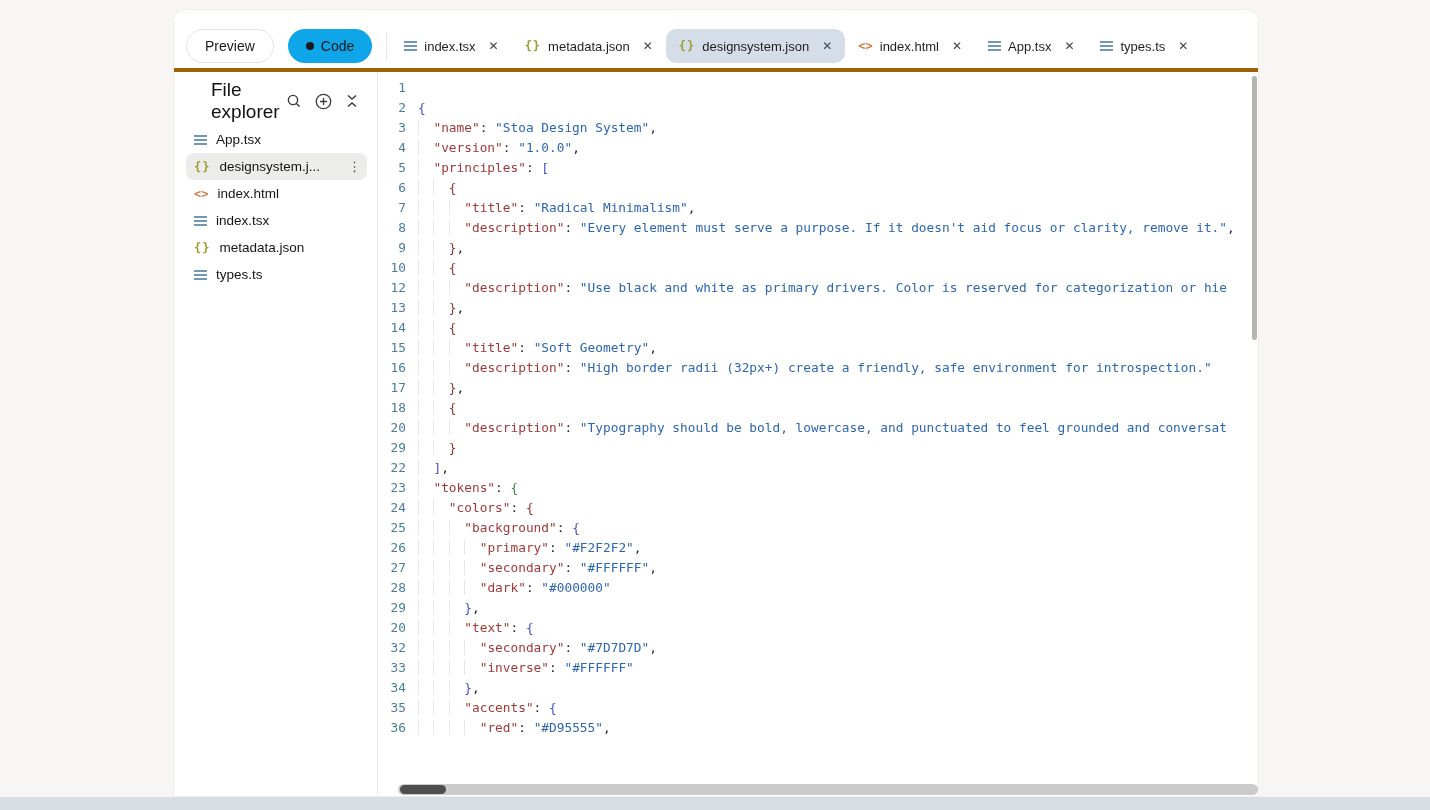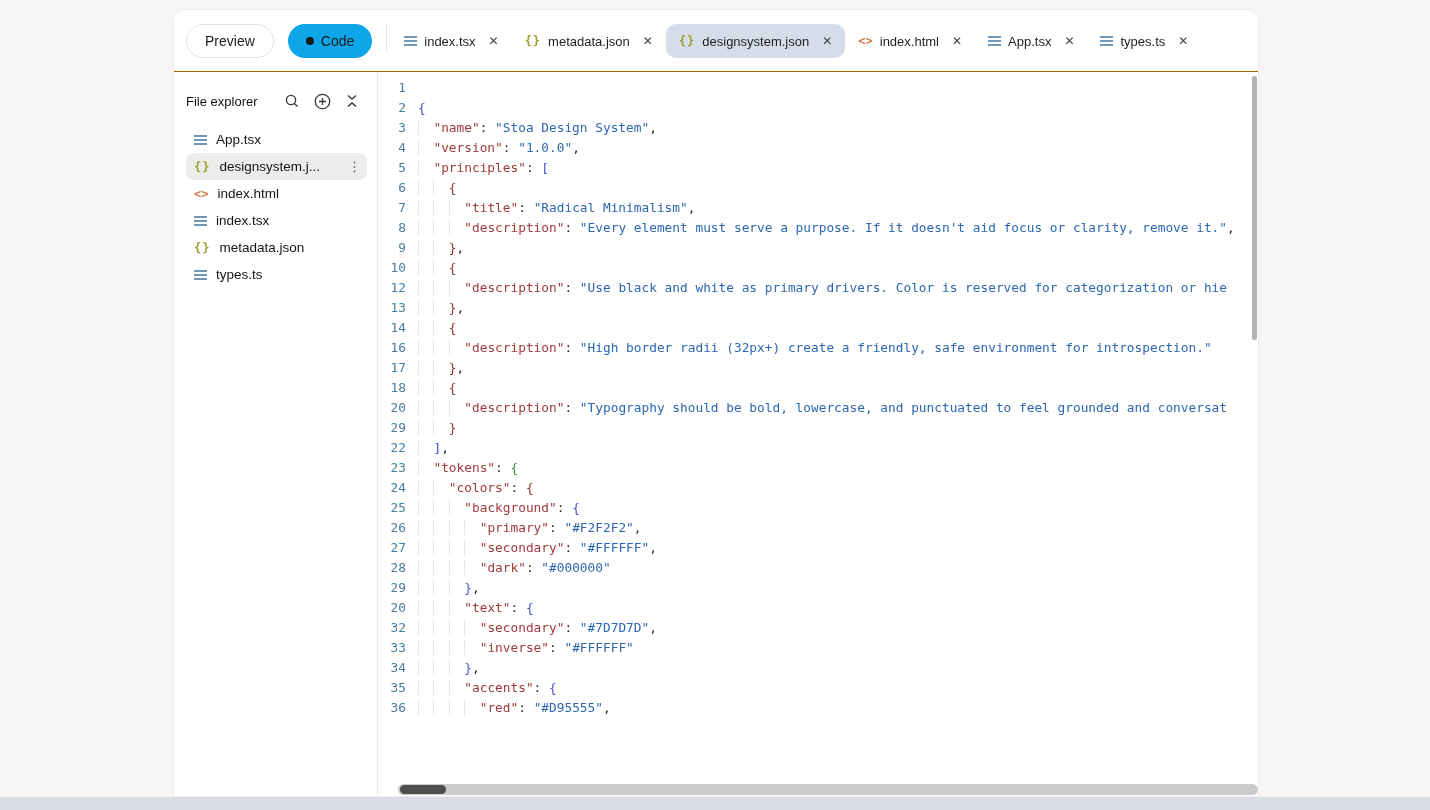--- a/index.html
+++ b/index.html
@@ -2,41 +2,41 @@
 <html style="--tab-active-bg: #D5DEE8; --c-key: #A13B3B; --c-str: #2E67B1; --punct: #24292F; --c-b1: #4450C8; --c-b2: #3E8A41; --c-b3: #8A3530; --line-num: #4A7C9B; --indent-guide: #E7E7E9; --icon-lines: #6E97B8; --icon-braces: #9B9D2E; --icon-angle: #CE7B45;"><head>
 <meta charset="utf-8">
 <style>
   html,body{margin:0;padding:0;background:#F7F6F5;width:1430px;height:810px;overflow:hidden;
     font-family:"Liberation Sans",sans-serif;-webkit-font-smoothing:antialiased;}
   #stage{position:relative;width:1430px;height:810px;}
   #bottom-band{position:absolute;left:0;top:797px;width:1430px;height:13px;background:#D8DDE3;}
   #window{position:absolute;left:174px;top:10px;width:1084px;height:786px;background:#FFFFFF;
     border-radius:12px 12px 0 0;overflow:hidden;box-shadow:0 0 0 1px rgba(0,0,0,0.03);}
   
-  #toolbar{position:relative;height:62px;border-bottom:1px solid #a16207;display:flex;align-items:flex-start;
+  #toolbar{position:relative;height:62px;border-bottom:4px solid #a16207;display:flex;align-items:center;
     padding:14px 0 0 12px;box-sizing:border-box;}
   .pill{display:flex;align-items:center;gap:7px;height:34px;padding:0 18px;border-radius:17px;
     font-size:14px;color:#1A1A1A;cursor:pointer;user-select:none;background:#fff;border:1px solid #E2E2E0;box-sizing:border-box;}
   .pill.active{background:#0ea5e9;border:none;font-weight:400;}
   .pill .dot{width:8px;height:8px;border-radius:50%;background:#1A1A1A;}
   #toolbar-divider{width:1px;height:28px;background:#E4E4E4;margin:0 0 0 14px;flex:none;}
   #tab-strip{display:flex;align-items:center;flex:1;overflow:hidden;margin-left:4px;white-space:nowrap;}
   .tab{display:flex;align-items:center;gap:7px;height:34px;padding:0 13px;border-radius:10px;
     font-size:13px;color:#1F1F1F;cursor:pointer;flex:none;}
   .tab.active{background:var(--tab-active-bg);}
   .tab .close{margin-left:6px;font-size:12px;color:#3E4348;line-height:1;}
   .icon-lines{display:inline-block;width:13px;height:10px;
     background:linear-gradient(to bottom,var(--icon-lines) 2px,transparent 2px,transparent 4px,var(--icon-lines) 4px,var(--icon-lines) 6px,transparent 6px,transparent 8px,var(--icon-lines) 8px,var(--icon-lines) 10px);}
   .icon-braces{font-family:"DejaVu Sans Mono",monospace;font-size:12px;font-weight:700;color:var(--icon-braces);letter-spacing:1px;}
   .icon-angle{font-family:"DejaVu Sans Mono",monospace;font-size:12px;font-weight:700;color:var(--icon-angle);}
   
   #content{display:flex;height:723px;}
   #sidebar{width:204px;flex:none;border-right:1px solid #E8E8E8;box-sizing:border-box;padding:16px 10px 0 12px;}
   #sidebar-header{display:flex;align-items:center;height:26px;}
-  #sidebar-title{font-size:13px;color:#121212;flex:1;}
+  #sidebar-title{font-size:19px;color:#121212;flex:1;margin-left:25px;}
   .sb-icon{width:30px;display:flex;justify-content:center;color:#3A3A3A;cursor:pointer;}
   #file-list{margin-top:12px;}
   .file-row{display:flex;align-items:center;gap:9px;height:27px;padding:0 6px 0 8px;border-radius:8px;
     font-size:13.5px;color:#141414;cursor:pointer;}
   .file-row.selected{background:#ECECEB;}
   .file-row .fname{flex:1;overflow:hidden;white-space:nowrap;}
   .kebab{color:#4A4A4A;font-size:13px;line-height:1;letter-spacing:0;}
   
   #editor{position:relative;flex:1;overflow:hidden;font-family:"DejaVu Sans Mono",monospace;
     font-size:12.8px;line-height:20px;}
@@ -205,20 +205,24 @@
             </div>
             <div class="cl">
               <div class="gut">13</div>
               <div class="code"><span class="ig">&nbsp;&nbsp;</span><span class="ig">&nbsp;&nbsp;</span><span class="b3">}</span><span class="p">,</span></div>
             </div>
             <div class="cl">
               <div class="gut">14</div>
               <div class="code"><span class="ig">&nbsp;&nbsp;</span><span class="ig">&nbsp;&nbsp;</span><span class="b3">{</span></div>
             </div>
             <div class="cl">
+              <div class="gut">15</div>
+              <div class="code"><span class="ig">&nbsp;&nbsp;</span><span class="ig">&nbsp;&nbsp;</span><span class="ig">&nbsp;&nbsp;</span><span class="k">"title"</span><span class="p">: </span><span class="s">"Soft Geometry"</span><span class="p">,</span></div>
+            </div>
+            <div class="cl">
               <div class="gut">16</div>
               <div class="code"><span class="ig">&nbsp;&nbsp;</span><span class="ig">&nbsp;&nbsp;</span><span class="ig">&nbsp;&nbsp;</span><span class="k">"description"</span><span class="p">: </span><span class="s">"High border radii (32px+) create a friendly, safe environment for introspection."</span></div>
             </div>
             <div class="cl">
               <div class="gut">17</div>
               <div class="code"><span class="ig">&nbsp;&nbsp;</span><span class="ig">&nbsp;&nbsp;</span><span class="b3">}</span><span class="p">,</span></div>
             </div>
             <div class="cl">
               <div class="gut">18</div>
               <div class="code"><span class="ig">&nbsp;&nbsp;</span><span class="ig">&nbsp;&nbsp;</span><span class="b3">{</span></div>

